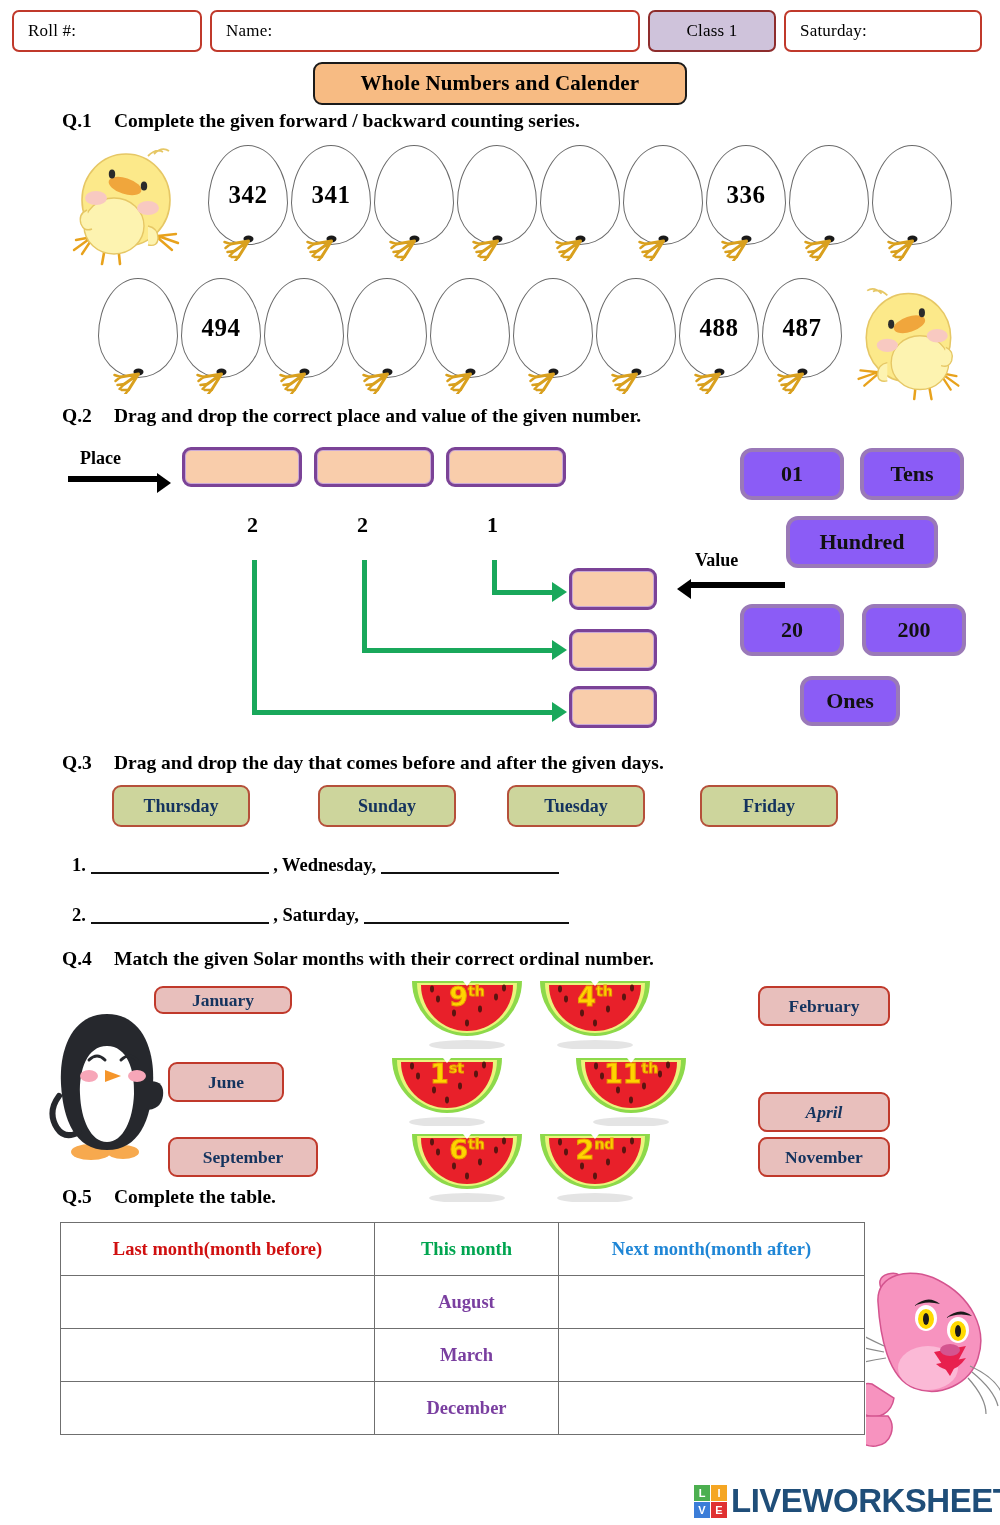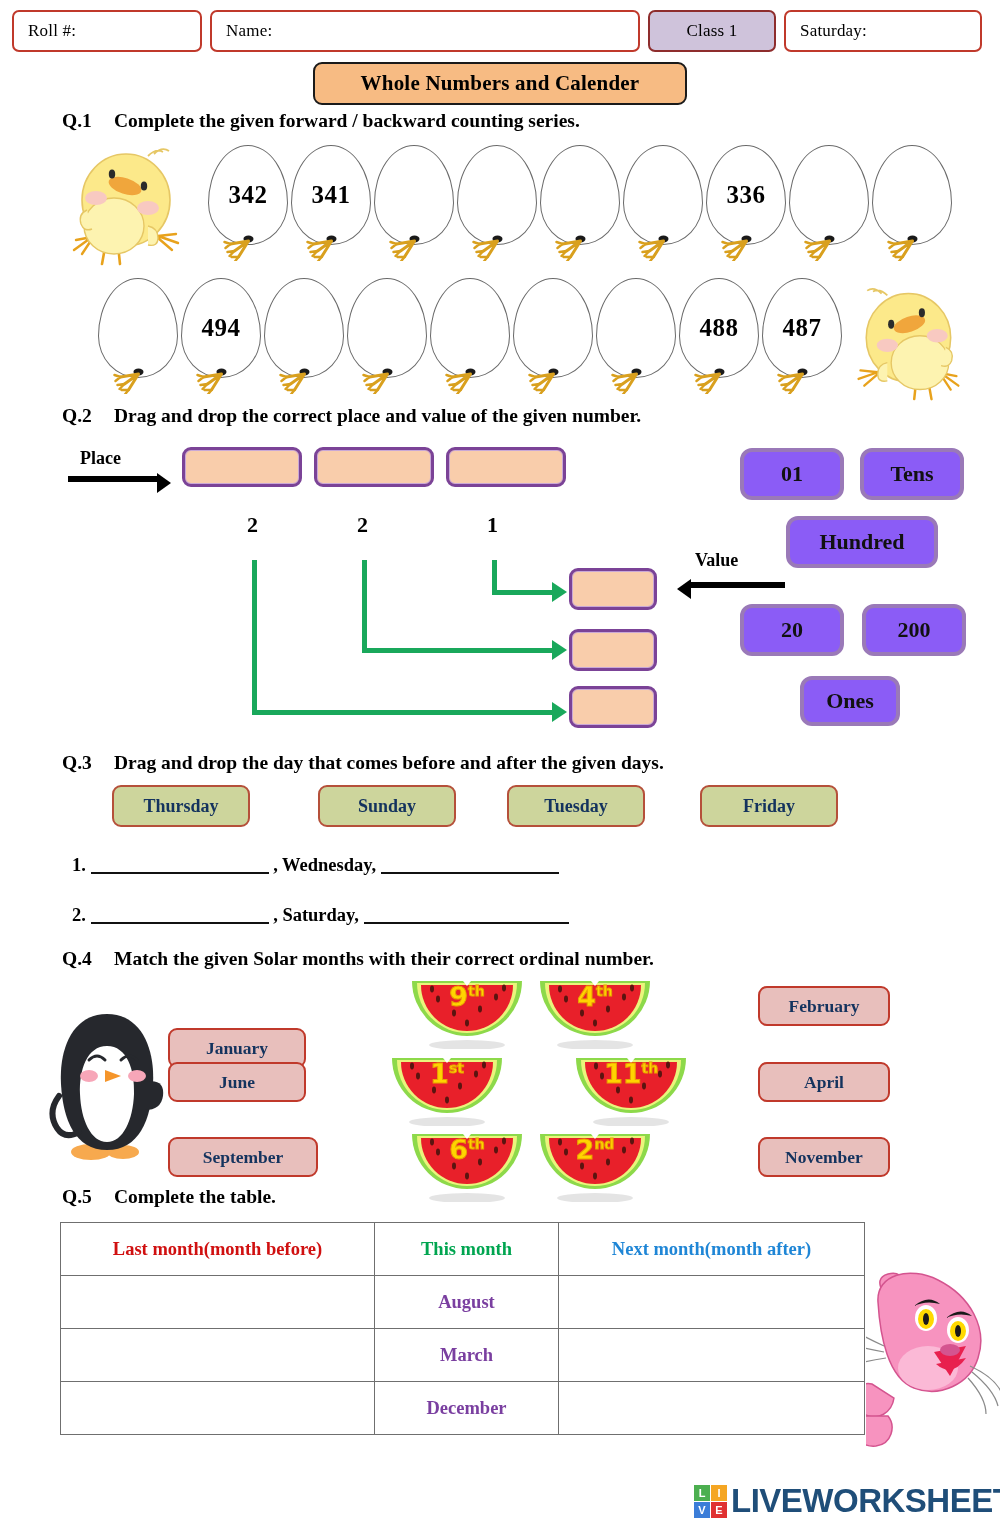--- a/index.html
+++ b/index.html
@@ -437,26 +437,26 @@
     <path d="M44 60 Q52 52 60 60" stroke="#26282d" stroke-width="3" fill="none" stroke-linecap="round"></path>
     <path d="M76 60 Q84 52 92 60" stroke="#26282d" stroke-width="3" fill="none" stroke-linecap="round"></path>
     <ellipse cx="44" cy="76" rx="9" ry="6" fill="#f7a6b8"></ellipse>
     <ellipse cx="92" cy="76" rx="9" ry="6" fill="#f7a6b8"></ellipse>
     <path d="M60 70 L76 76 L60 82 Z" fill="#f5952a"></path>
     <path d="M100 82 Q120 78 118 96 Q116 110 100 110" fill="#26282d"></path>
     <path d="M14 96 Q2 112 12 128 Q20 140 34 132" stroke="#26282d" stroke-width="6" fill="none" stroke-linecap="round"></path>
   </svg>
 </div>
 
-<div class="mtile" style="top:986px; left:168px; width:138px; height:40px;margin-top:42px;">January</div>
-<div class="mtile" style="top:1062px; left:168px; width:138px; height:40px;">June</div>
+<div class="mtile" style="top:986px; left:154px; width:138px; height:28px;">January</div>
+<div class="mtile" style="top:1062px; left:168px; width:116px; height:40px;">June</div>
 <div class="mtile" style="top:1137px; left:168px; width:150px; height:40px;">September</div>
 
 <div class="mtile" style="top:986px; left:758px; width:132px; height:40px;">February</div>
-<div class="mtile" style="top:1062px; left:758px; width:132px; height:40px;">April</div>
+<div class="mtile" style="top:1092px; left:758px; width:132px; height:40px;font-style:italic;">April</div>
 <div class="mtile" style="top:1137px; left:758px; width:132px; height:40px;">November</div>
 
 <div class="melon" id="melon-0" style="top:975px; left:408px;">
 <svg viewBox="0 0 118 74" width="118" height="74">
   <ellipse cx="59" cy="70" rx="38" ry="5" fill="#d8d8d8" opacity=".7"></ellipse>
   <path d="M4 6 A55 55 0 0 0 114 6 Z" fill="#8dd94a"></path>
   <path d="M9 8 A50 50 0 0 0 109 8 Z" fill="#eaf57c"></path>
   <path d="M13 10 A46 46 0 0 0 105 10 Z" fill="#e8202a"></path>
   <g fill="#5a1410">
     <ellipse cx="30" cy="24" rx="2" ry="3.4"></ellipse>

